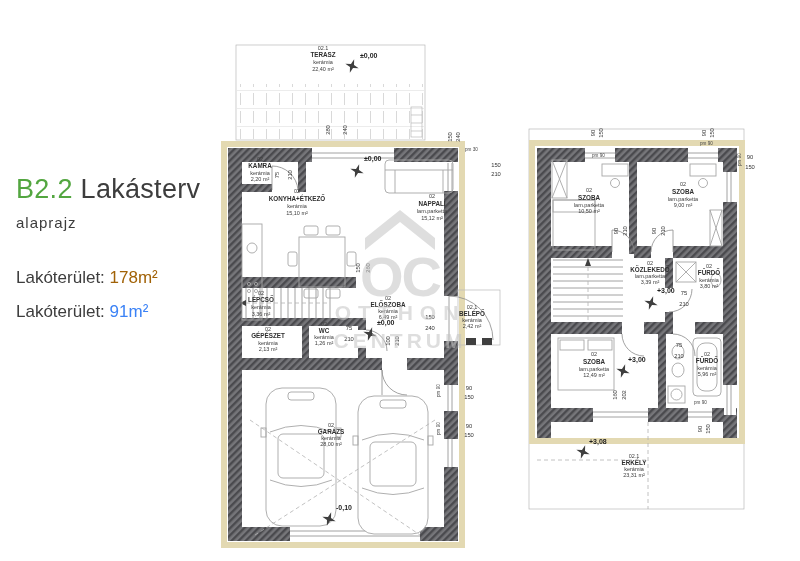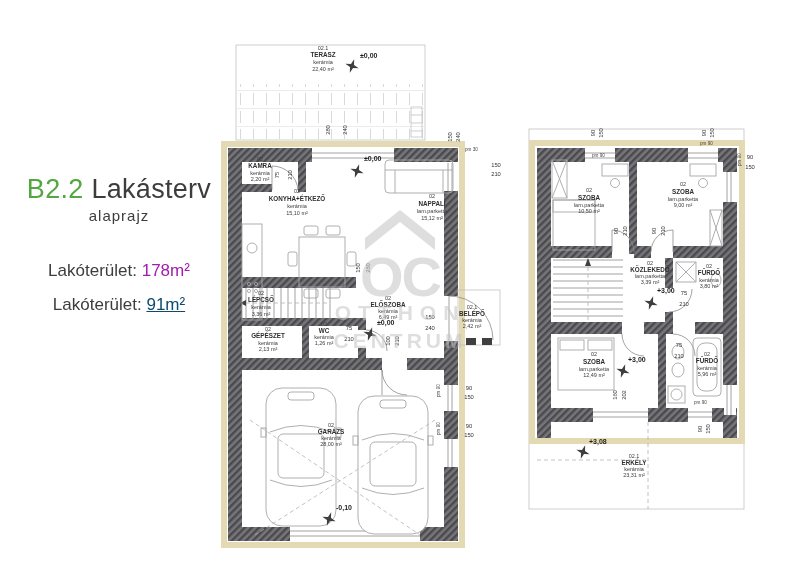--- a/index.html
+++ b/index.html
@@ -1,20 +1,20 @@
 <!DOCTYPE html>
 <html><head>
 <meta charset="utf-8">
 <style>
   html,body{margin:0;padding:0}
   body{width:800px;height:561px;background:#ffffff;position:relative;overflow:hidden;
        font-family:"Liberation Sans",sans-serif;color:#3d3d3d}
-  .panel{position:absolute;left:16px;top:174px;width:206px;text-align:center}
+  .panel{position:absolute;left:16px;top:174px;width:206px;}
   .panel .title{font-size:27px;letter-spacing:.3px;white-space:nowrap}
-  .panel .subtitle{font-size:15px;letter-spacing:1px;margin-top:2px}
+  .panel .subtitle{font-size:15px;letter-spacing:1px;margin-top:9px}
   .panel .stats{margin-top:30px;font-size:17px;line-height:2.0}
   .accent{color:#53a640}
   svg{position:absolute;left:0;top:0}
   svg text{font-family:"Liberation Sans",sans-serif}
   .rlabel text{text-anchor:middle;fill:#3c3c3c;font-size:5.5px}
   .rlabel .rname{font-size:6.3px;font-weight:bold;fill:#2e2e2e}
   .dim{font-size:5.8px;fill:#333;text-anchor:middle}
   .pm{font-size:4.6px;fill:#444}
   .lvl{font-size:7px;font-weight:bold;fill:#1e1e1e}
   .thin{stroke:#8a8a8a;stroke-width:.8;fill:none}
@@ -28,22 +28,22 @@
   .wm{opacity:.55}
   .wm text{fill:#c4c4c4;text-anchor:middle;font-weight:bold}
 </style>
 </head>
 <body>
 
 <div class="panel">
   <div class="title"><span class="accent" style="color: rgb(83, 166, 64);">B2.2</span> <span>Lakásterv</span></div>
   <div class="subtitle">alaprajz</div>
   <div class="stats">
-    <div><span>Lakóterület:</span> <span class="accent" style="color: #a21caf; margin-top: 40px;">178m²</span></div>
-    <div><span>Lakóterület:</span> <span class="accent" style="color: #0c4a6e; text-decoration: underline;">91m²</span></div>
+    <div><span>Lakóterület:</span> <span class="accent" style="color: #a16207; margin-top: 40px;">178m²</span></div>
+    <div><span>Lakóterület:</span> <span class="accent" style="color: #3b82f6;">91m²</span></div>
   </div>
 </div>
 
 <svg width="800" height="561" viewBox="0 0 800 561">
 <defs>
   <pattern id="hatch" width="5" height="5" patternUnits="userSpaceOnUse" patternTransform="rotate(45)">
     <rect width="5" height="5" fill="#76767a"></rect>
         <rect width="2.4" height="5" fill="#4a4a4e"></rect>
   </pattern>
   <pattern id="pav" width="13" height="18" patternUnits="userSpaceOnUse">

